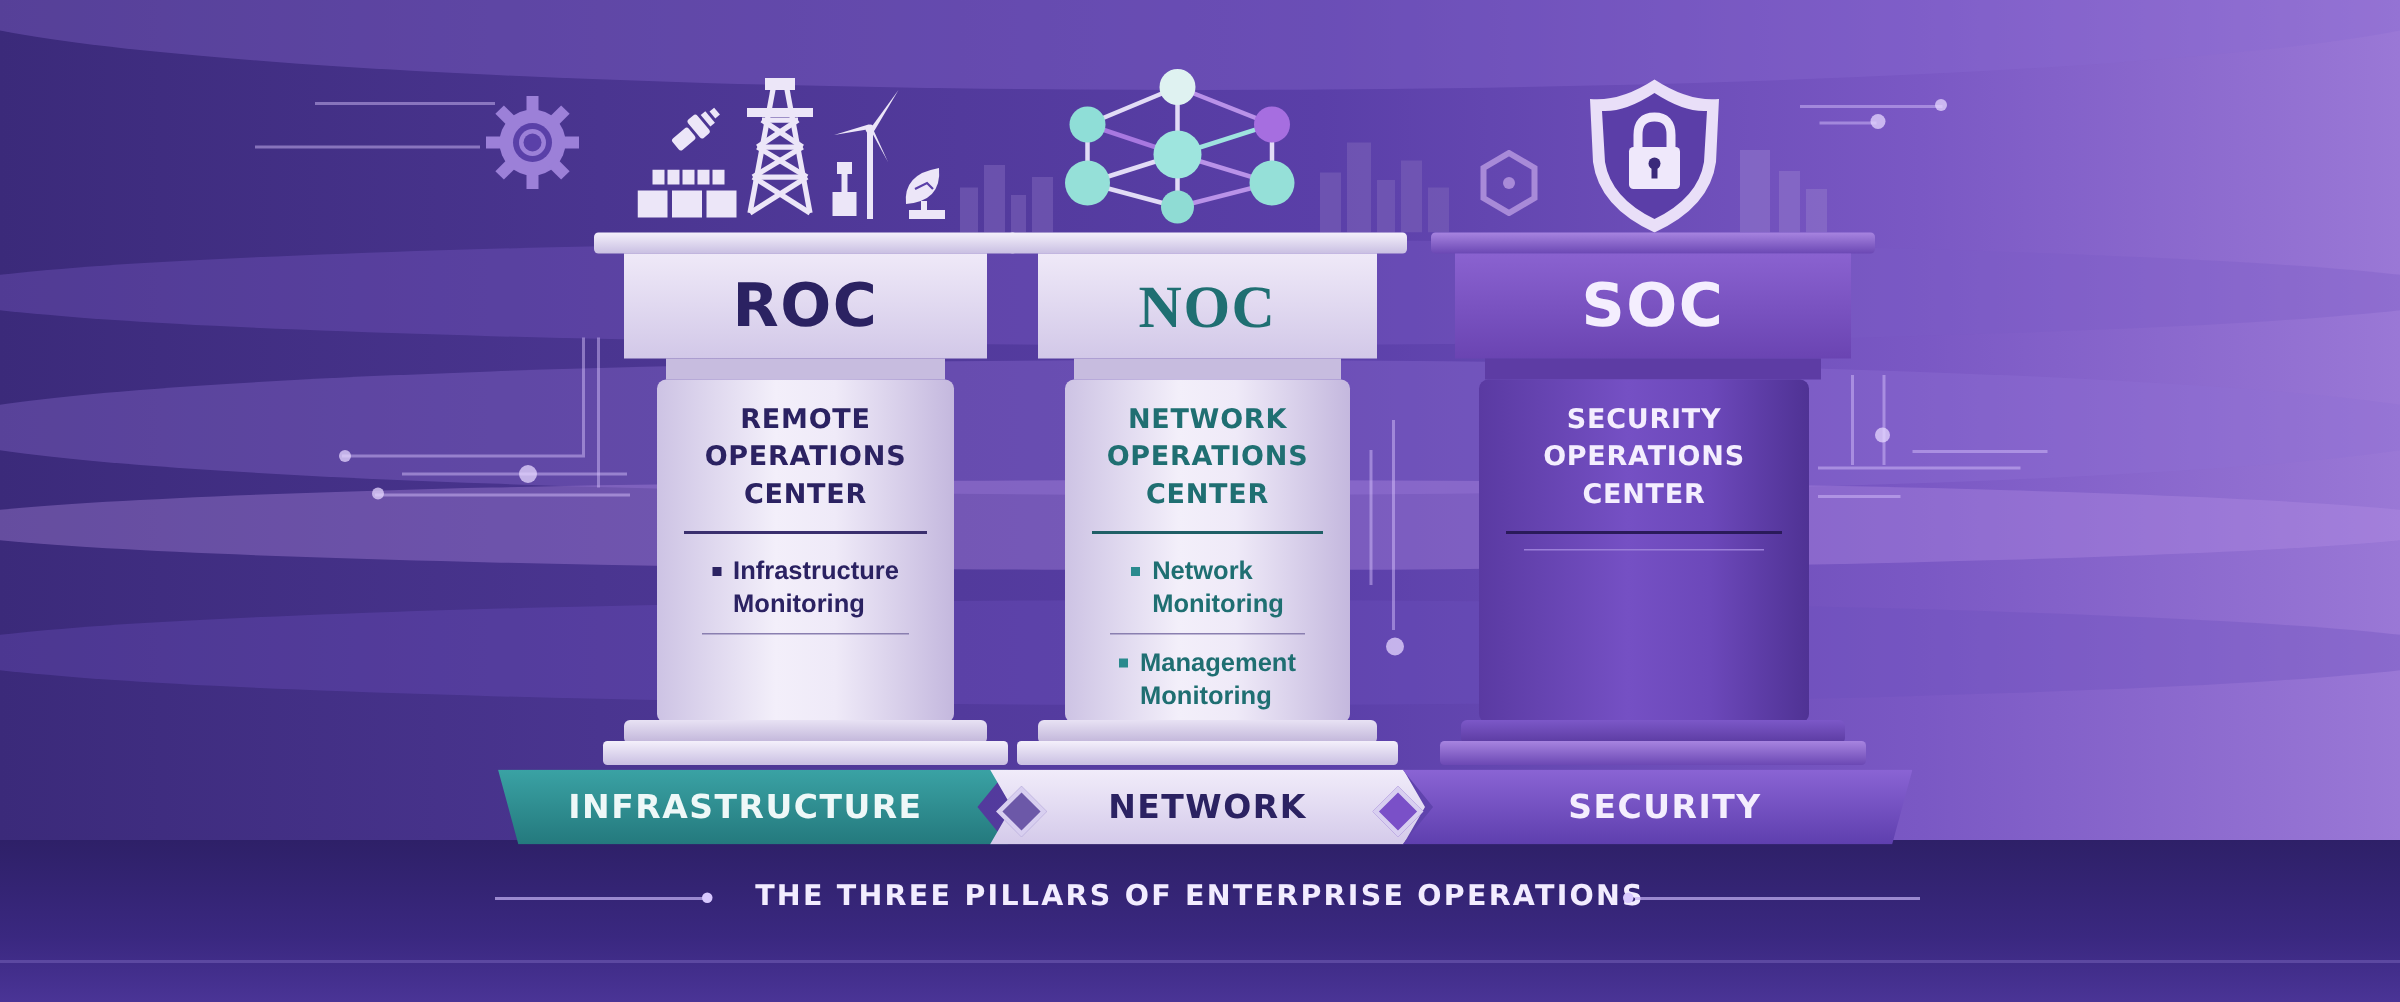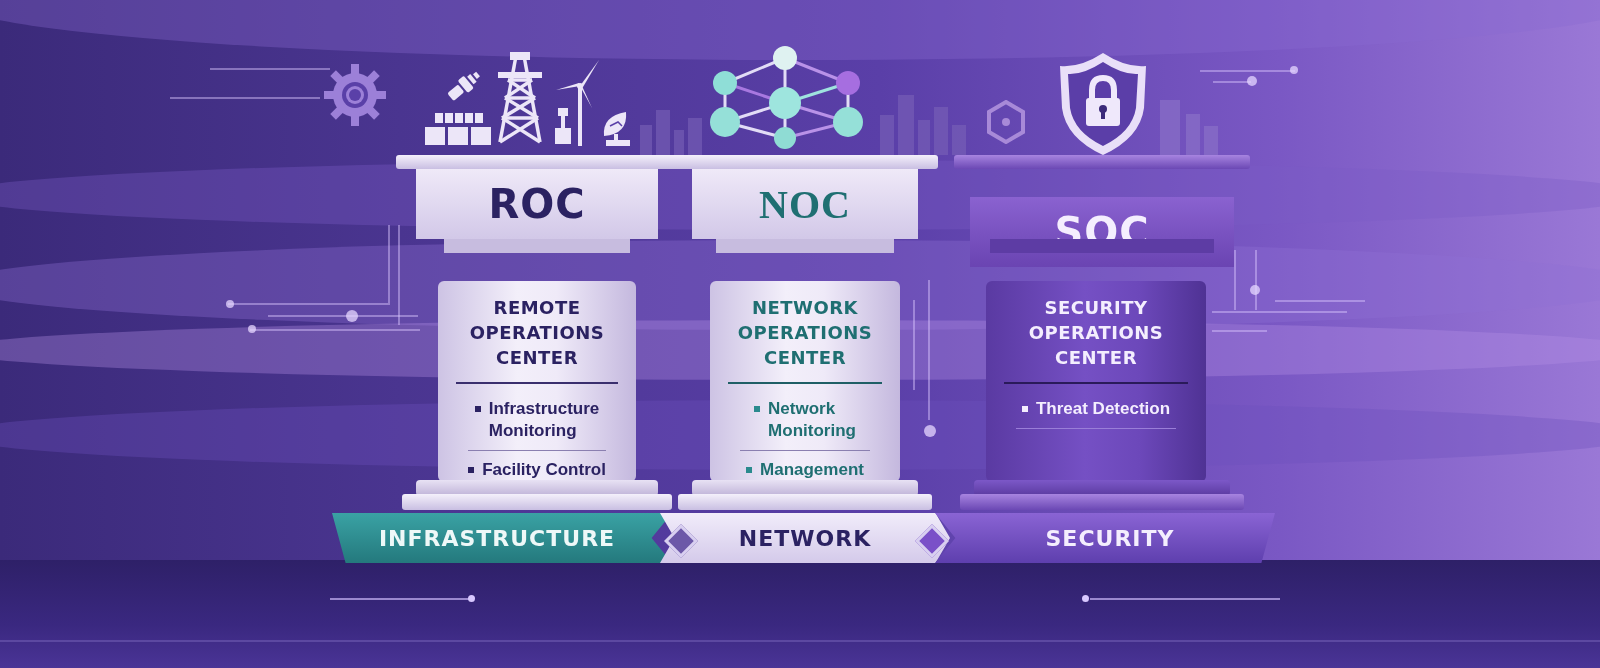--- a/index.html
+++ b/index.html
@@ -11,39 +11,39 @@
   .dot { position:absolute; width:8px; height:8px; border-radius:50%; background:rgba(230,215,255,.75); }
   .vline { position:absolute; width:2px; background:rgba(220,200,255,.45); }
   .floor { position:absolute; left:0; right:0; top:560px; height:108px;
     background: linear-gradient(180deg,#2e2068 0%, #3a2880 60%, #4a3496 100%); }
 
   
   .pillar { position:absolute; top:155px; height:355px; }
   .cap-top { position:absolute; left:0; right:0; top:0; height:14px; border-radius:3px; }
   .capital { position:absolute; top:14px; height:70px; display:flex; align-items:center; justify-content:center; }
   .neck { position:absolute; top:84px; height:14px; }
-  .shaft { position:absolute; top:98px; bottom:28px; border-radius:6px; padding-top:14px; box-sizing:border-box; text-align:center;margin-top:28px; }
+  .shaft { position:absolute; top:98px; bottom:28px; border-radius:6px; padding-top:14px; box-sizing:border-box; text-align:center; }
   .base1 { position:absolute; bottom:14px; height:16px; border-radius:4px; }
   .base2 { position:absolute; bottom:0; height:16px; border-radius:3px; }
   .acr { font-family:"DejaVu Sans", sans-serif; font-weight:bold; font-size:40px; letter-spacing:1px; }
   .full { font-weight:bold; font-size:18px; line-height:25px; letter-spacing:.5px; }
   .rule { height:2px; margin:12px 18px 10px; }
   .item { font-family:"Liberation Sans", sans-serif; font-weight:bold; font-size:17px; line-height:22px; padding:4px 10px; text-align:left; display:flex; gap:8px; justify-content:center; }
   .item .sq { width:6px; height:6px; margin-top:8px; flex:none; }
   .item .t { text-align:left; }
   .thin { height:1px; margin:4px 30px; }
 
   .light .cap-top, .light .base2 { background:linear-gradient(180deg,#f4f0fb,#c9bfe2); }
   .light .capital { background:linear-gradient(180deg,#efe9f8,#d2c8e8); }
   .light .neck { background:#c7bcdf; }
   .light .shaft { background:linear-gradient(90deg,#cdc3e4 0%,#f3effa 40%,#efeaf8 60%,#c4b8de 100%); }
   .light .base1 { background:linear-gradient(180deg,#e8e2f4,#bfb3d8); }
 
   .dark .cap-top, .dark .base2 { background:linear-gradient(180deg,#a784e0,#6b48b4); }
-  .dark .capital { background:linear-gradient(180deg,#8a62d0,#6a44b2);margin-top:28px; }
+  .dark .capital { background:linear-gradient(180deg,#8a62d0,#6a44b2); }
   .dark .neck { background:#5d3ca4; }
   .dark .shaft { background:linear-gradient(90deg,#5a3aa2 0%,#7550c4 45%,#6c48ba 70%,#4f3294 100%); }
   .dark .base1 { background:linear-gradient(180deg,#7c58c8,#5a3aa0); }
 
   
   .banner { position:absolute; top:513px; height:50px; display:flex; align-items:center; justify-content:center;
     font-weight:bold; font-size:22px; letter-spacing:1px; }
   .diamond { position:absolute; width:18px; height:18px; transform:rotate(45deg); top:529px; }
   .subtitle { position:absolute; top:586px; left:0; width:1600px; text-align:center; color:#f2ecff;
     font-weight:bold; font-size:19px; letter-spacing:1.5px; }
@@ -245,24 +245,20 @@
       </div>
       <div class="rule" style="background:#3a2f6e;"></div>
       <div class="item">
         <span class="sq" style="background:#2b2262;"></span>
         <span class="t">
             <div>Infrastructure</div>
             <div>Monitoring</div>
           </span>
       </div>
       <div class="thin" style="background:#8a7fb0;"></div>
-      <div class="item">
-        <span class="sq" style="background:#2b2262;"></span>
-        <span class="t">Facility Control</span>
-      </div>
     </div>
     <div class="base1" style="left:14px;right:14px;"></div>
     <div class="base2" style="left:0;right:0;"></div>
   </div>
 
   <div class="pillar light" style="left:678px;width:254px;">
     <div class="cap-top" style="left:-6px;right:-6px;"></div>
     <div class="capital" style="left:14px;right:14px;">
       <span class="acr" style="color:#1f6f72;font-family:Liberation Serif, serif;">NOC</span>
     </div>
@@ -300,39 +296,36 @@
       <span class="acr" style="color:#f4eefe;">SOC</span>
     </div>
     <div class="neck" style="left:30px;right:30px;"></div>
     <div class="shaft" style="left:26px;right:38px;color:#f4eefe;">
       <div class="full">
         <div>SECURITY</div>
         <div>OPERATIONS</div>
         <div>CENTER</div>
       </div>
       <div class="rule" style="background:#2a1a5a;"></div>
-      <div class="item">
-        <span class="sq" style="background:#f4eefe;"></span>
-        <span class="t">Threat Detection</span>
-      </div>
       <div class="thin" style="background:#9a7ed8;"></div>
     </div>
     <div class="base1" style="left:14px;right:14px;"></div>
     <div class="base2" style="left:0;right:0;"></div>
   </div>
 
   <div class="banner" style="left:332px;width:340px;background:linear-gradient(180deg,#3aa2a4,#24797d);color:#eef8f8;clip-path:polygon(0 0,100% 0,94% 50%,100% 100%,4% 100%);">
     <span style="margin-left:-10px;">INFRASTRUCTURE</span>
   </div>
   <div class="banner" style="left:660px;width:290px;background:linear-gradient(180deg,#f1ecfa,#d4caea);color:#2b2262;clip-path:polygon(0 0,95% 0,100% 50%,95% 100%,0 100%,5% 50%);">
     <span>NETWORK</span>
   </div>
   <div class="banner" style="left:935px;width:340px;background:linear-gradient(180deg,#8a64d4,#5e3fae);color:#f4eefe;clip-path:polygon(0 0,100% 0,96% 100%,0 100%,6% 50%);">
     <span style="margin-left:10px;">SECURITY</span>
   </div>
   <div class="diamond" style="left:669px;background:#6c58a8;border:3px solid #d8cff0;"></div>
   <div class="diamond" style="left:920px;background:#7a50c8;border:3px solid #d8cff0;"></div>
 
   <div class="subline" style="left:330px;width:140px;"></div>
   <div class="subdot" style="left:468px;"></div>
+  <div class="subtitle">THE THREE PILLARS OF ENTERPRISE OPERATIONS</div>
   <div class="subdot" style="left:1082px;"></div>
   <div class="subline" style="left:1090px;width:190px;"></div>
 </div>
 
 </body></html>

